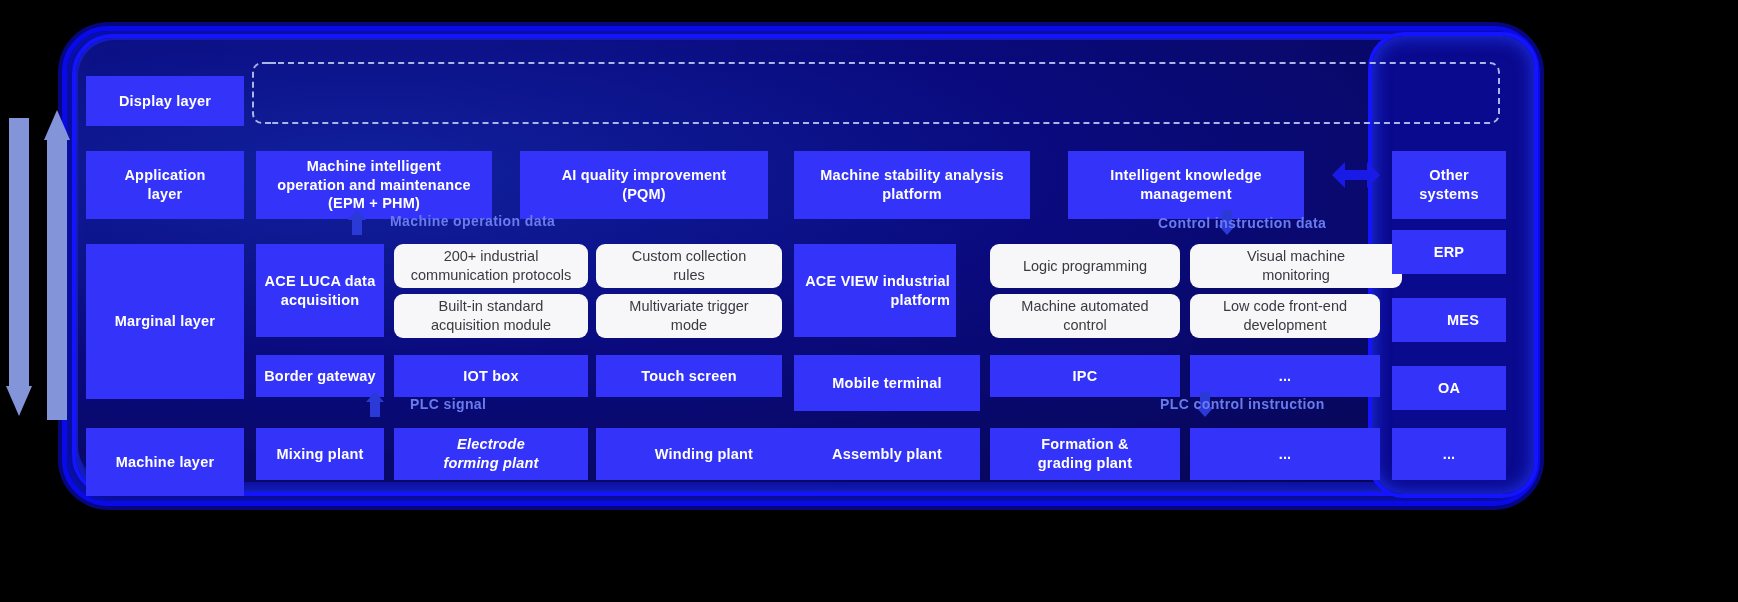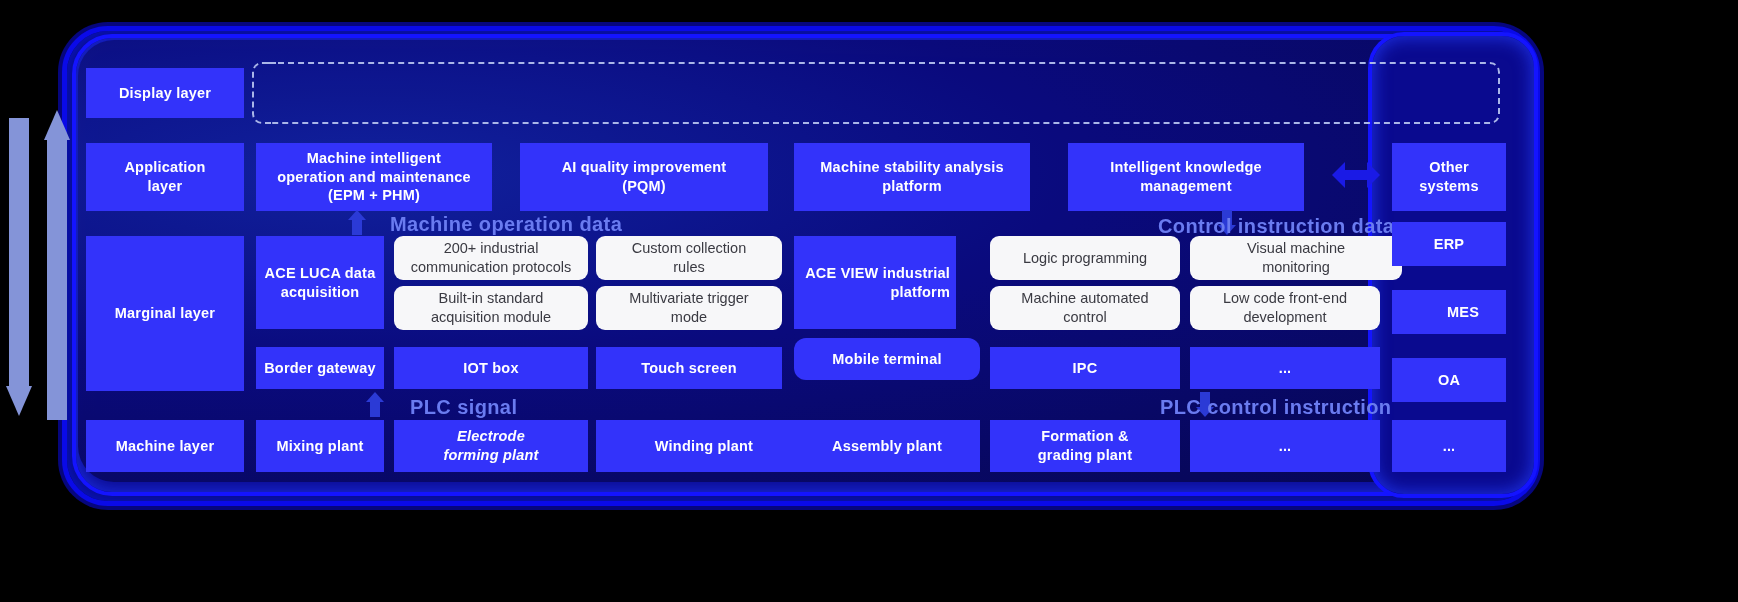--- a/index.html
+++ b/index.html
@@ -78,20 +78,21 @@
     border:2px dashed #aab6e8;border-right:none;border-radius:10px 0 0 10px;
   }
 
   
   .box{
     position:absolute;
     display:flex;align-items:center;justify-content:center;
     text-align:center;
     box-sizing:border-box;
     line-height:1.28;
+    margin-top:8px;
   }
   .box-blue{
     background:#3333fa;
     color:#ffffff;
     font-weight:bold;
     font-size:14.5px;
     letter-spacing:.2px;
     padding:4px 6px;
   }
   .box-white{
@@ -101,21 +102,21 @@
     font-size:14.5px;
     border-radius:9px;
     padding:4px 8px;
   }
 
   
   .flow-label{
     position:absolute;
     color:#6a7bf0;
     font-weight:bold;
-    font-size:20px;
+    font-size:14px;
     letter-spacing:.4px;
     white-space:nowrap;
   }
 
   
   .mini-arrow{position:absolute;width:18px;}
   .mini-arrow .ms{position:absolute;left:4px;width:10px;background:#2b3ad6;}
   .mini-arrow .mh{position:absolute;left:0;width:0;height:0;
       border-left:9px solid transparent;border-right:9px solid transparent;}
   .mini-up .ms{top:9px;height:16px;}
@@ -250,37 +251,37 @@
     <span>control</span>
   </div>
   <div class="box box-white" style="left:1190px;top:286px;width:190px;height:44px;flex-direction:column;">
     <span>Low code front-end</span>
     <span>development</span>
   </div>
 
   <div class="box box-blue" style="left:256px;top:347px;width:128px;height:42px;">Border gateway</div>
   <div class="box box-blue" style="left:394px;top:347px;width:194px;height:42px;">IOT box</div>
   <div class="box box-blue" style="left:596px;top:347px;width:186px;height:42px;">Touch screen</div>
-  <div class="box box-blue" style="left:794px;top:338px;width:186px;height:42px;border-radius:12px;">Mobile terminal</div>
+  <div class="box box-blue" style="left:794px;top:347px;width:186px;height:56px;">Mobile terminal</div>
   <div class="box box-blue" style="left:990px;top:347px;width:190px;height:42px;">IPC</div>
   <div class="box box-blue" style="left:1190px;top:347px;width:190px;height:42px;">...</div>
 
   <div class="mini-arrow mini-up" style="left:366px;top:392px;">
       <div class="ms"></div>
       <div class="mh"></div>
     </div>
   <div class="flow-label" style="left:410px;top:396px;">PLC signal</div>
 
   <div class="mini-arrow mini-down" style="left:1196px;top:392px;">
       <div class="ms"></div>
       <div class="mh"></div>
     </div>
   <div class="flow-label" style="left:1160px;top:396px;">PLC control instruction</div>
 
-  <div class="box box-blue" style="left:86px;top:420px;width:158px;height:52px;">Machine layer</div>
+  <div class="box box-blue" style="left:86px;top:420px;width:158px;height:68px;">Machine layer</div>
 
   <div class="box box-blue" style="left:256px;top:420px;width:128px;height:52px;flex-direction:column;">
     <span>Mixing plant</span>
   </div>
   <div class="box box-blue" style="left:394px;top:420px;width:194px;height:52px;flex-direction:column;font-style:italic;">
     <span>Electrode</span>
     <span>forming plant</span>
   </div>
   <div class="box box-blue" style="left:596px;top:420px;width:216px;height:52px;flex-direction:column;">
     <span>Winding plant</span>

